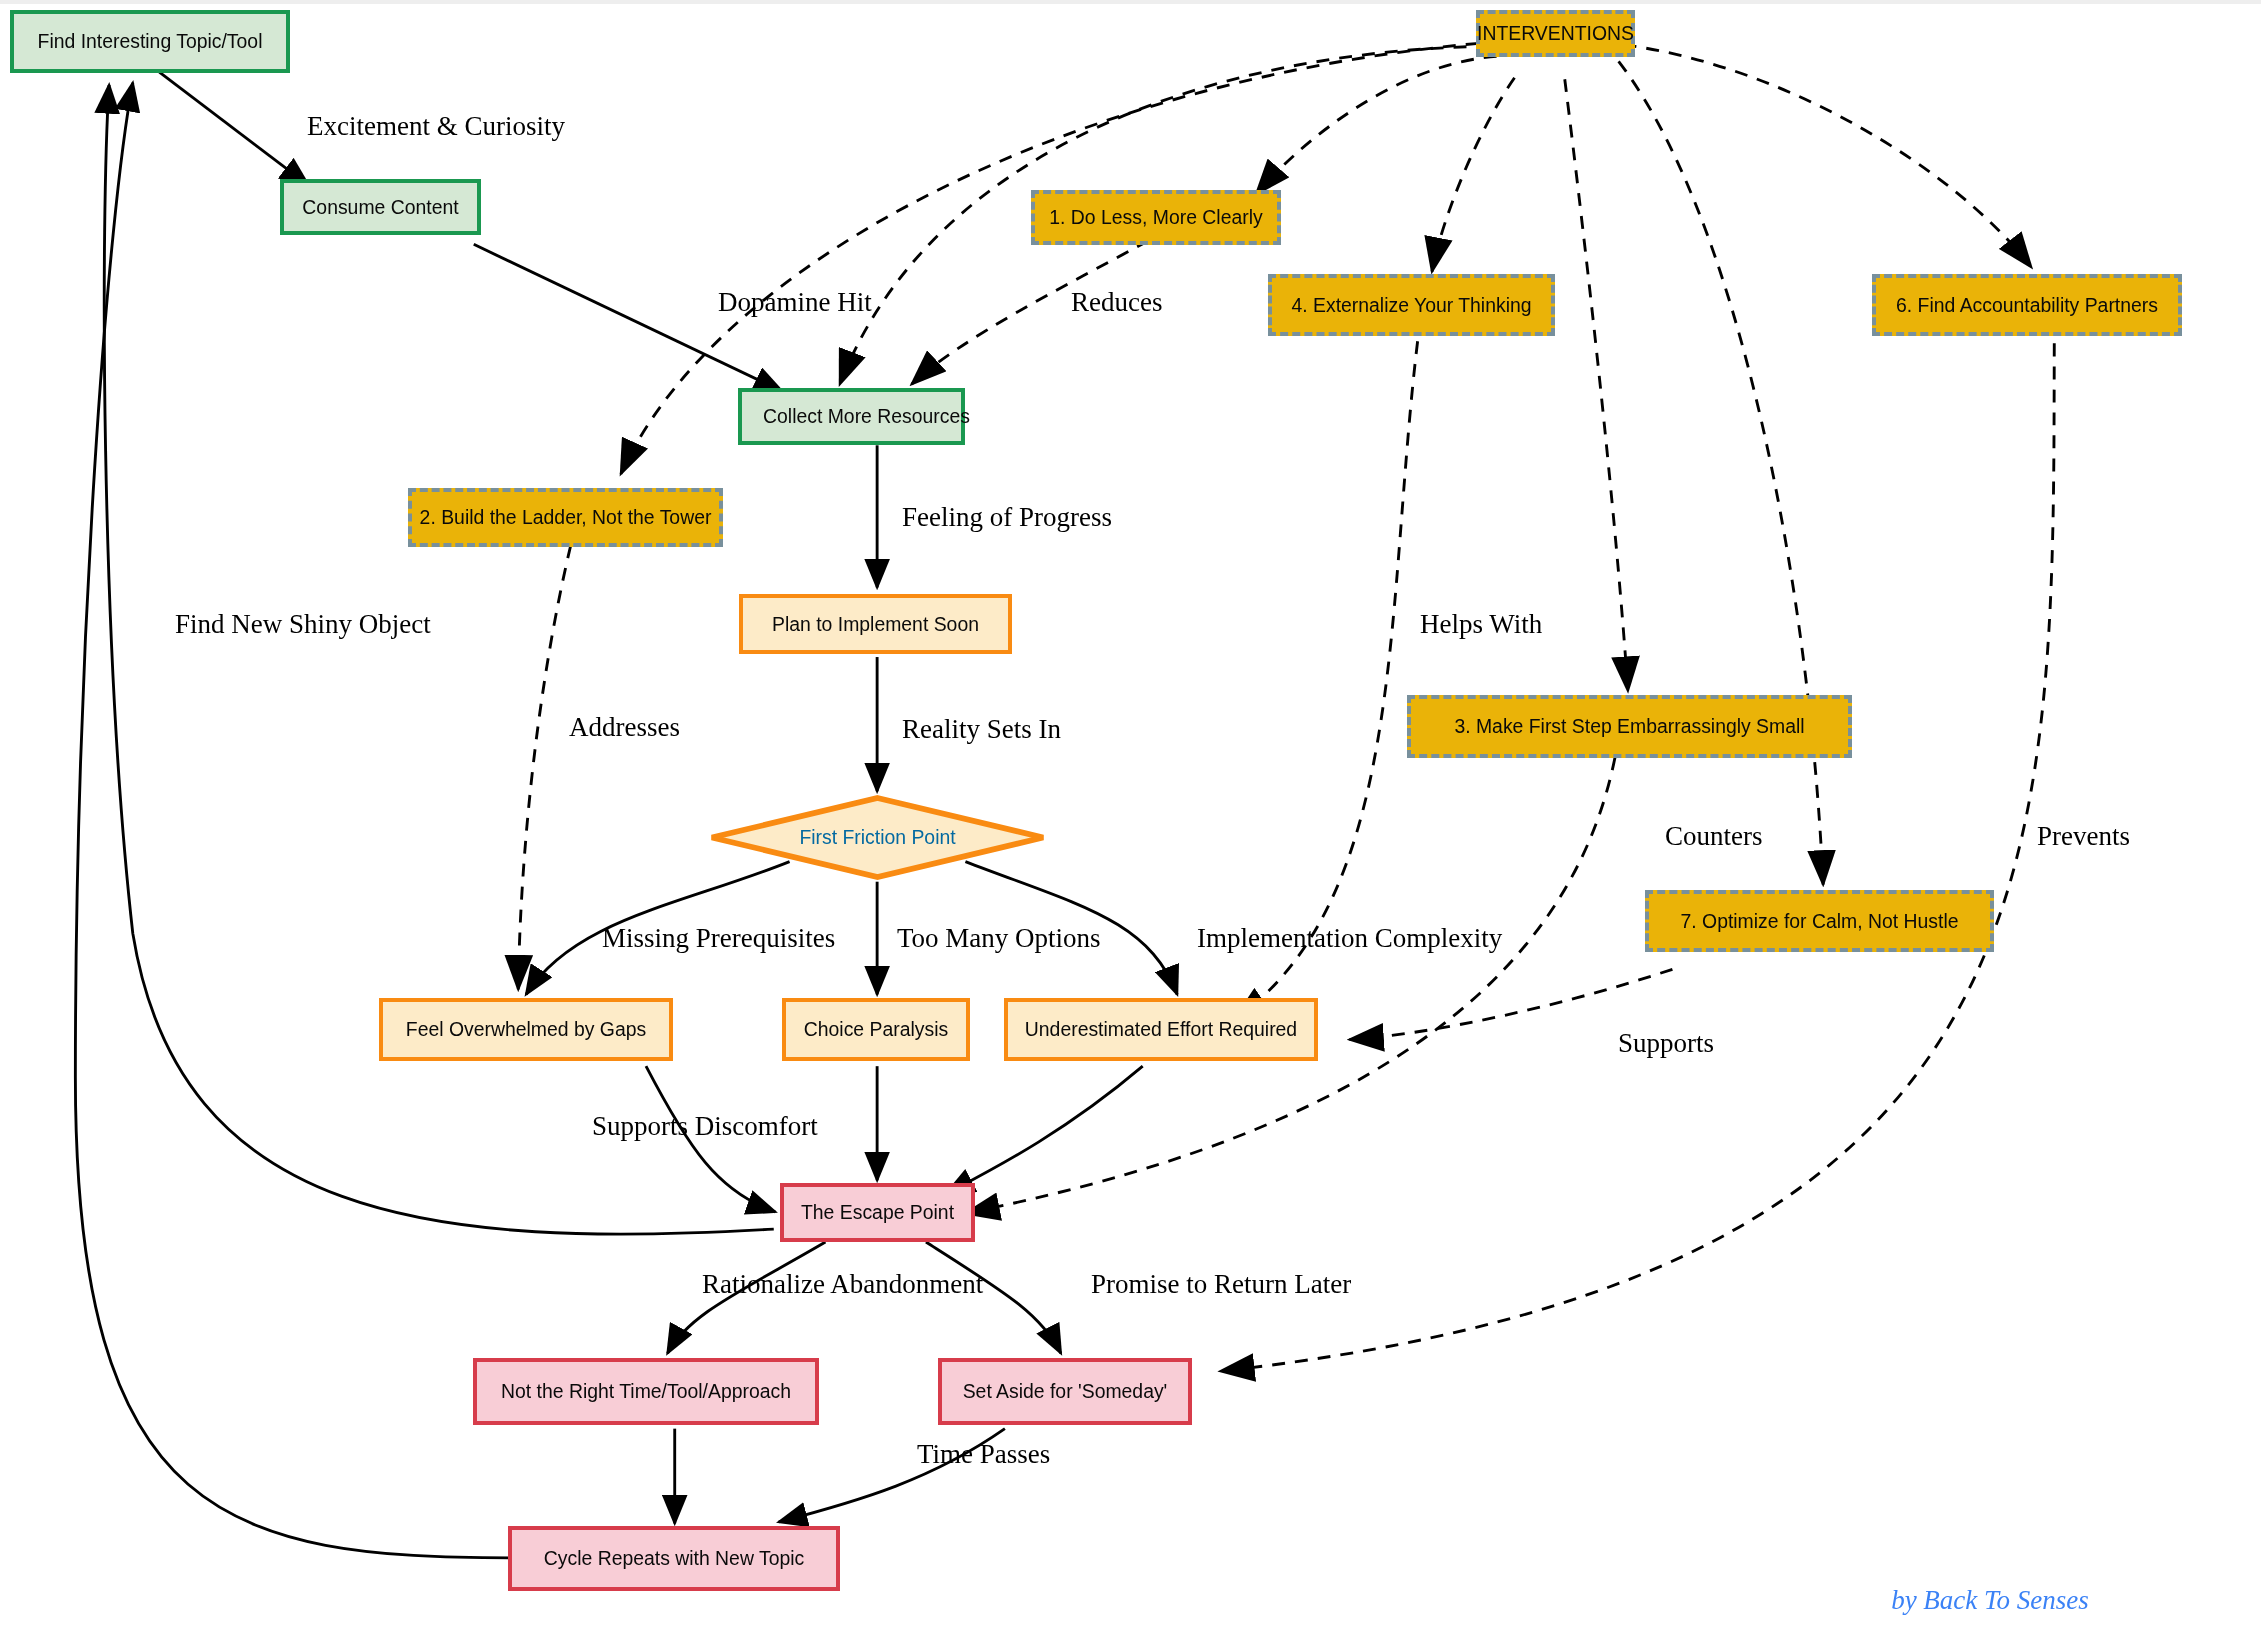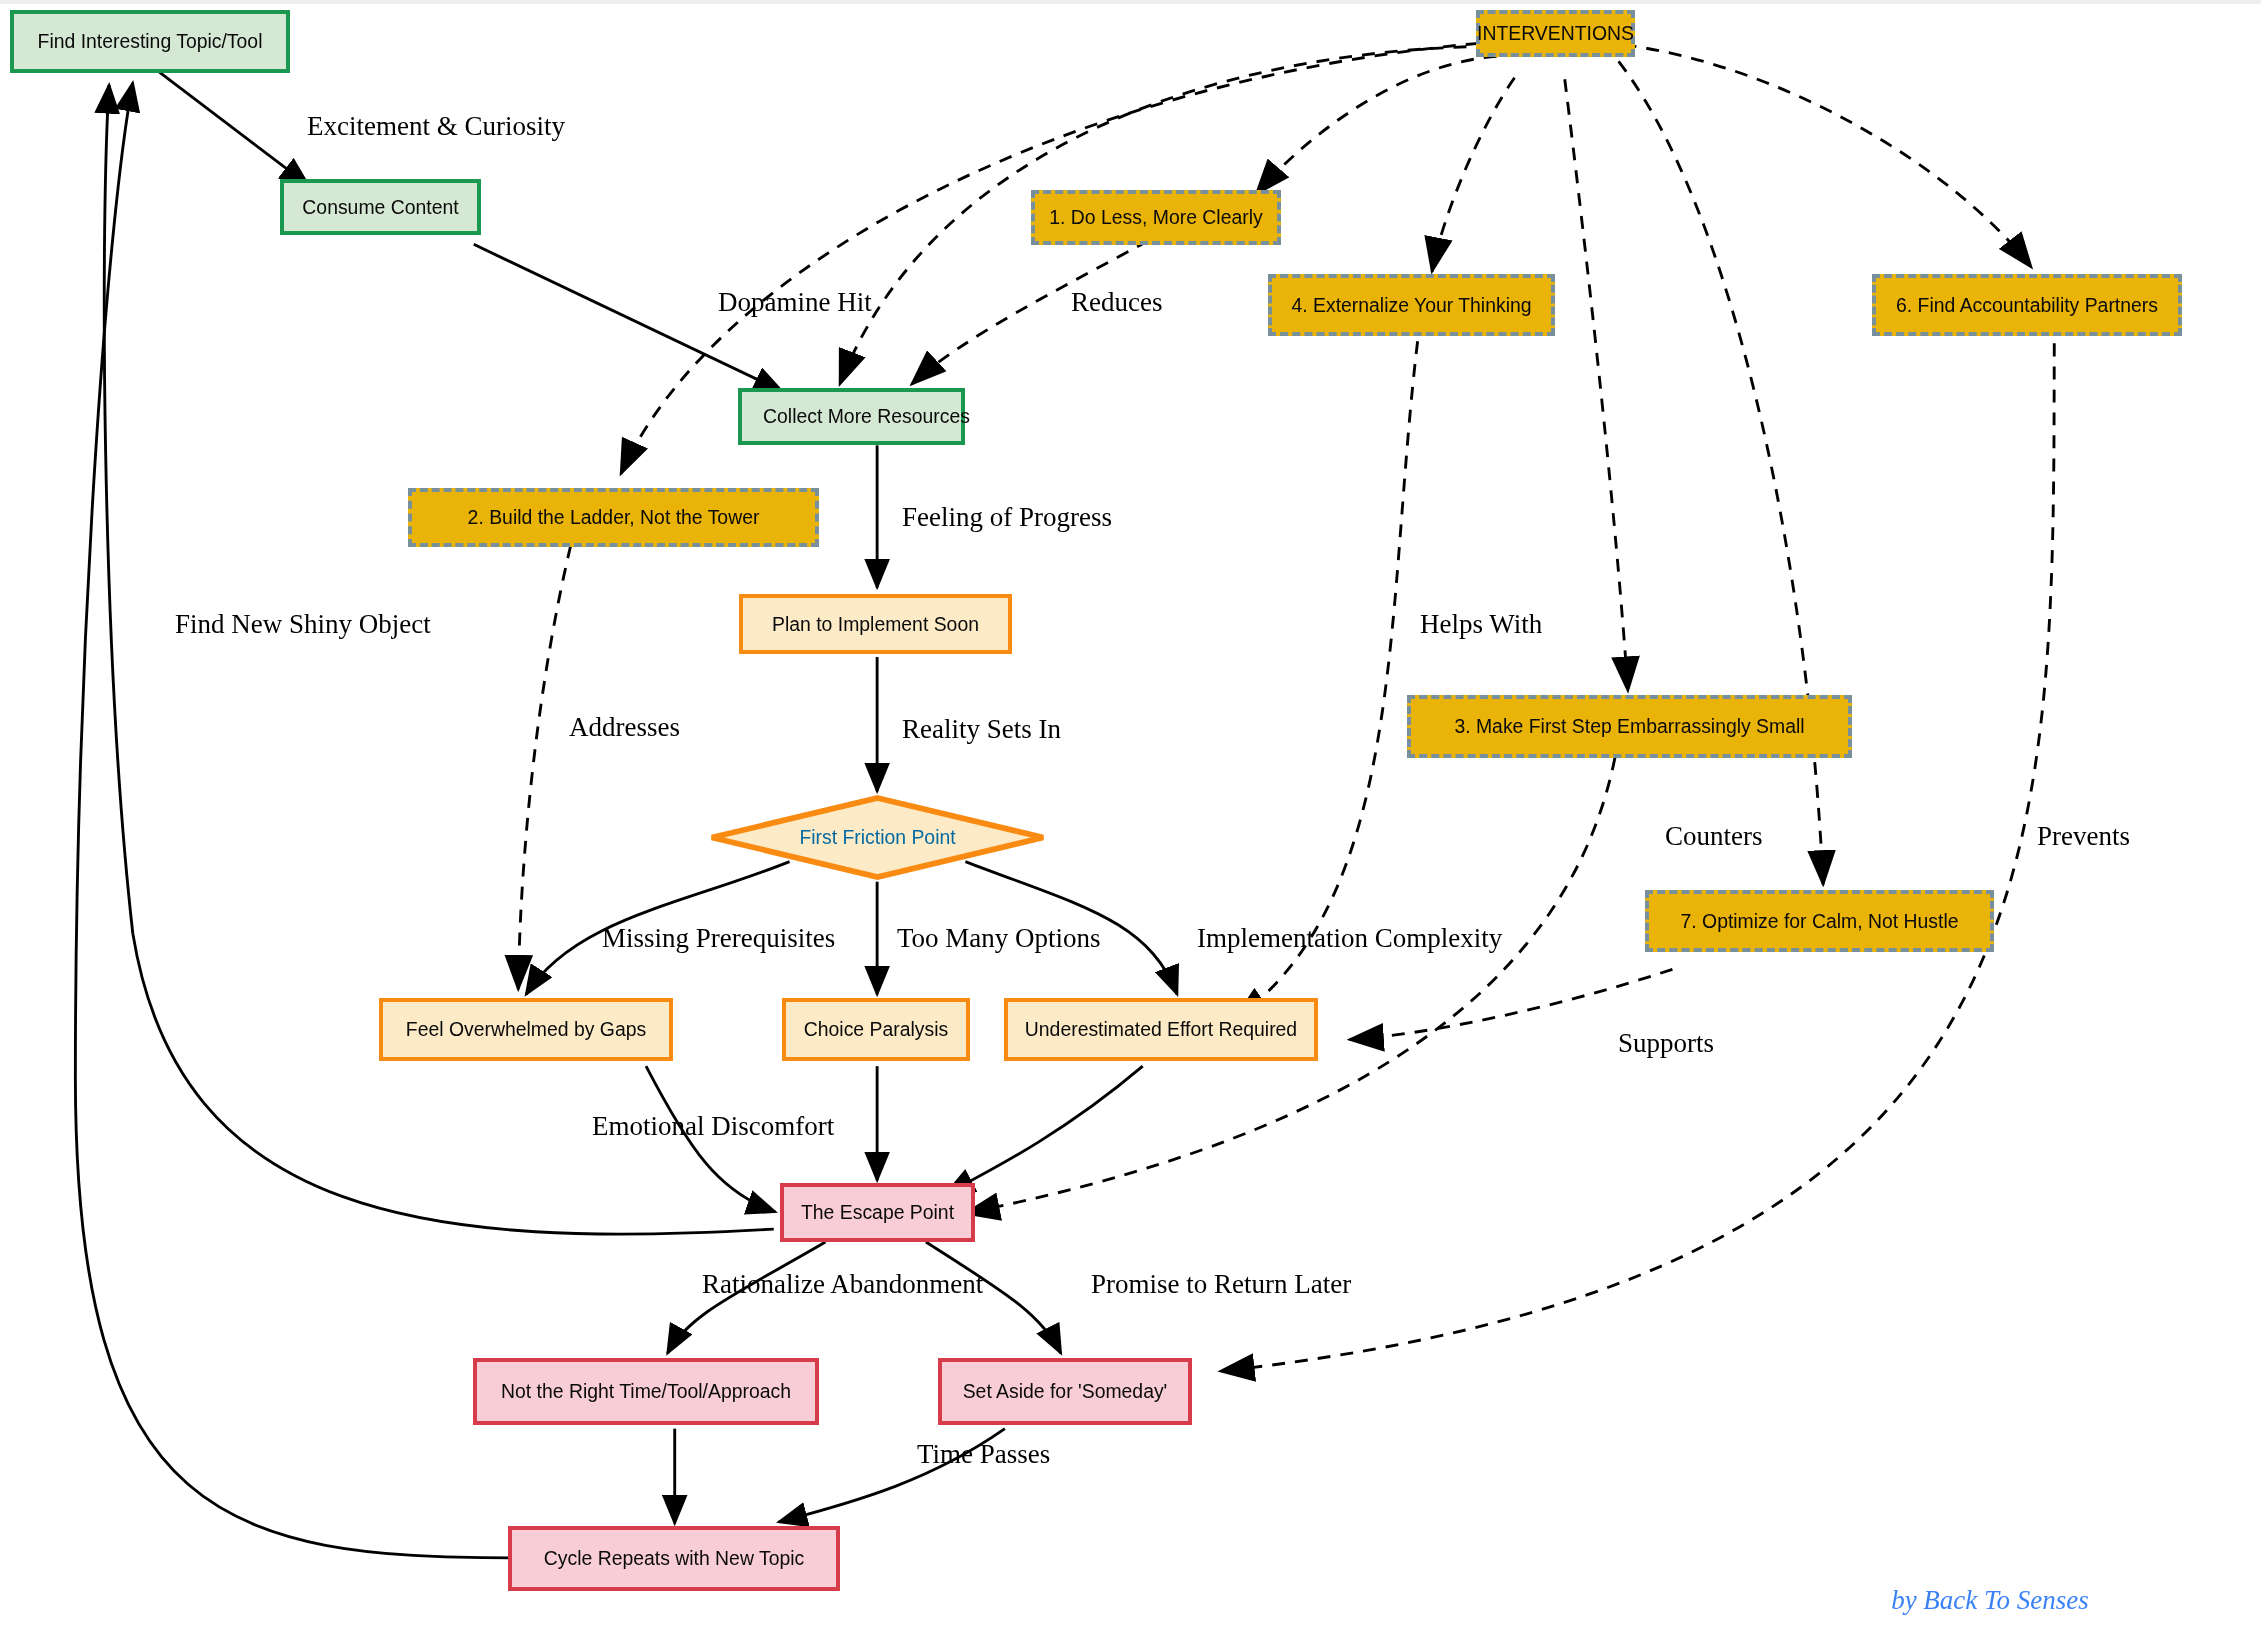--- a/index.html
+++ b/index.html
@@ -241,21 +241,21 @@
   </div>
 
   <div class="node node-gray" style="left:1476px; top:10px; width:159px; height:47px;">
     <span class="node-label">INTERVENTIONS</span>
   </div>
 
   <div class="node node-gray" style="left:1031px; top:190px; width:250px; height:55px;">
     <span class="node-label">1. Do Less, More Clearly</span>
   </div>
 
-  <div class="node node-gray" style="left:408px; top:488px; width:411px; height:59px;text-align:center;">
+  <div class="node node-gray" style="left:408px; top:488px; width:315px; height:59px;text-align:center;">
     <span class="node-label">2. Build the Ladder, Not the Tower</span>
   </div>
 
   <div class="node node-gray" style="left:1407px; top:695px; width:445px; height:63px;">
     <span class="node-label">3. Make First Step Embarrassingly Small</span>
   </div>
 
   <div class="node node-gray" style="left:1268px; top:274px; width:287px; height:62px;">
     <span class="node-label">4. Externalize Your Thinking</span>
   </div>
@@ -281,21 +281,21 @@
   <div class="edge-label" style="left:569px; top:712px;">Addresses</div>
 
   <div class="edge-label" style="left:175px; top:609px;">Find New Shiny Object</div>
 
   <div class="edge-label" style="left:602px; top:923px;">Missing Prerequisites</div>
 
   <div class="edge-label" style="left:897px; top:923px;">Too Many Options</div>
 
   <div class="edge-label" style="left:1197px; top:923px;">Implementation Complexity</div>
 
-  <div class="edge-label" style="left:592px; top:1111px;">Emotional Discomfort</div>
+  <div class="edge-label" style="left:592px; top:1111px;">Supports Discomfort</div>
 
   <div class="edge-label" style="left:702px; top:1269px;">Rationalize Abandonment</div>
 
   <div class="edge-label" style="left:1091px; top:1269px;">Promise to Return Later</div>
 
   <div class="edge-label" style="left:917px; top:1439px;">Time Passes</div>
 
   <div class="edge-label" style="left:1420px; top:609px;">Helps With</div>
 
   <div class="edge-label" style="left:1665px; top:821px;">Counters</div>

